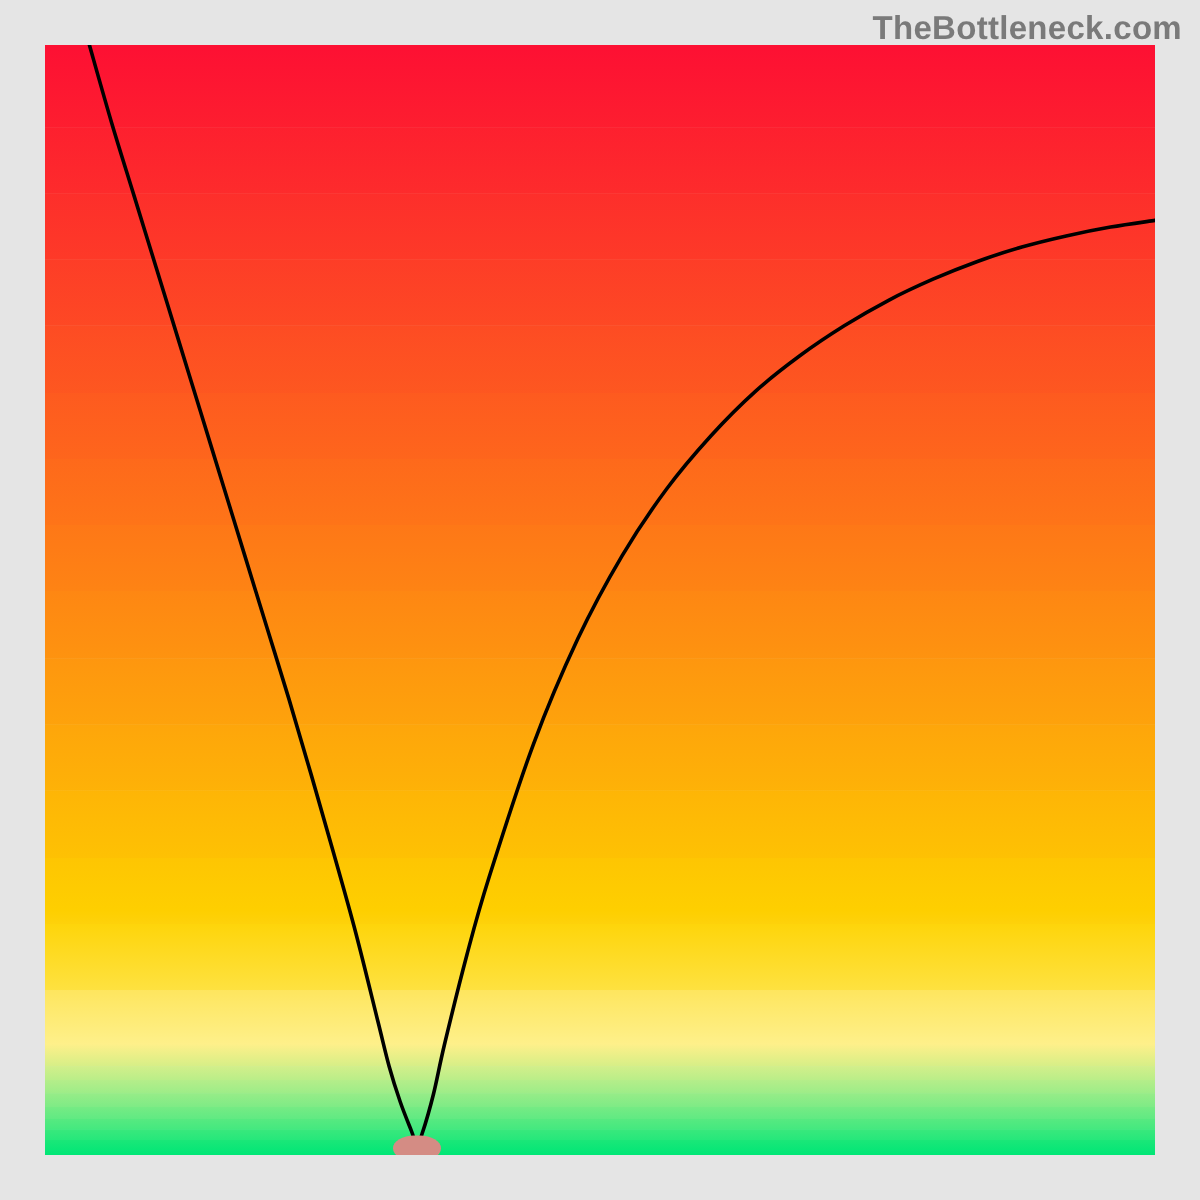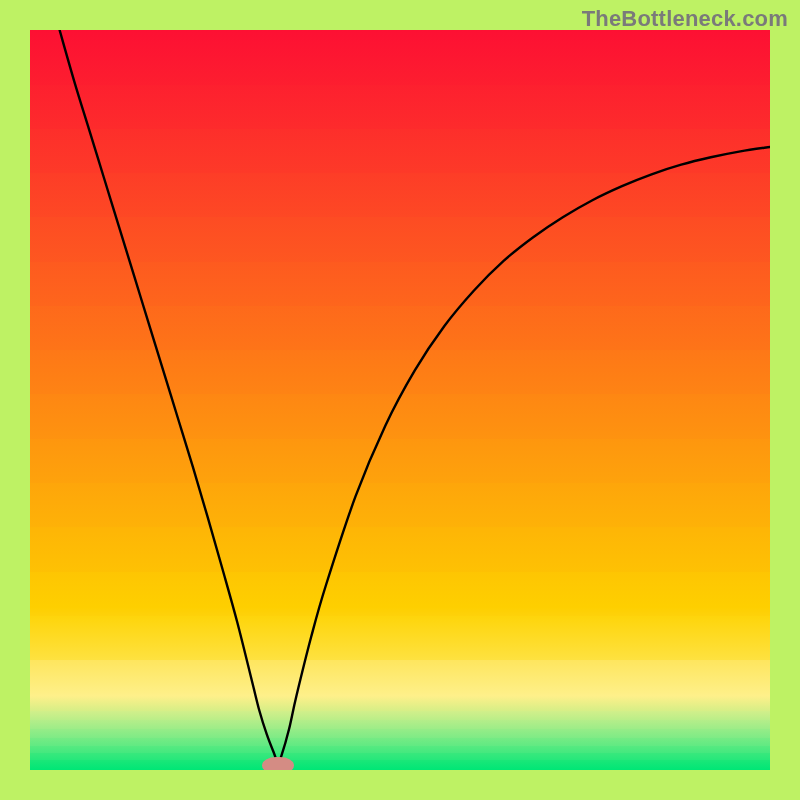--- a/index.html
+++ b/index.html
@@ -1,21 +1,21 @@
 <!DOCTYPE html>
 <html><head>
 <meta charset="utf-8">
 <style>
   * { margin: 0; padding: 0; box-sizing: border-box; }
   html, body { width: 800px; height: 800px; overflow: hidden; background: #000; }
   .frame {
     position: relative;
     width: 800px;
     height: 800px;
-    background: #bef264;
+    background: #e5e5e5;
   }
   .watermark {
     position: absolute;
     top: 6px;
     right: 12px;
     font-family: Arial, Helvetica, sans-serif;
     font-size: 22px;
     font-weight: 600;
     color: #7a7a7a;
     letter-spacing: 0.2px;

